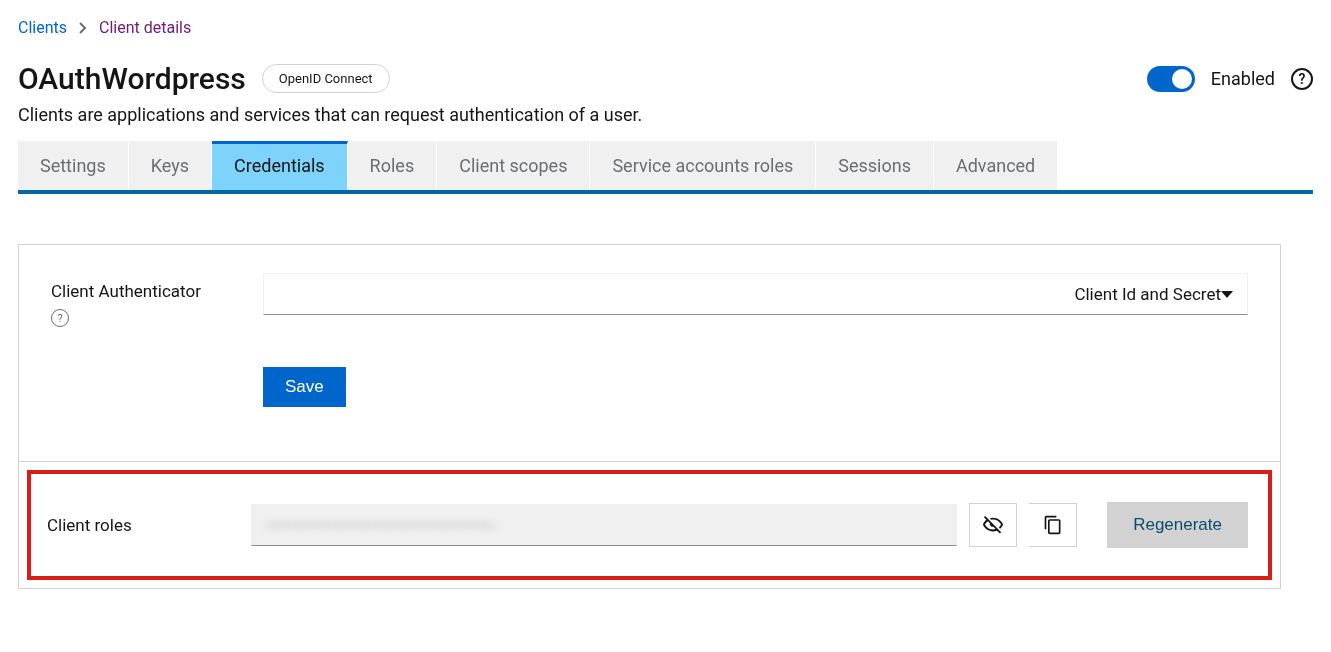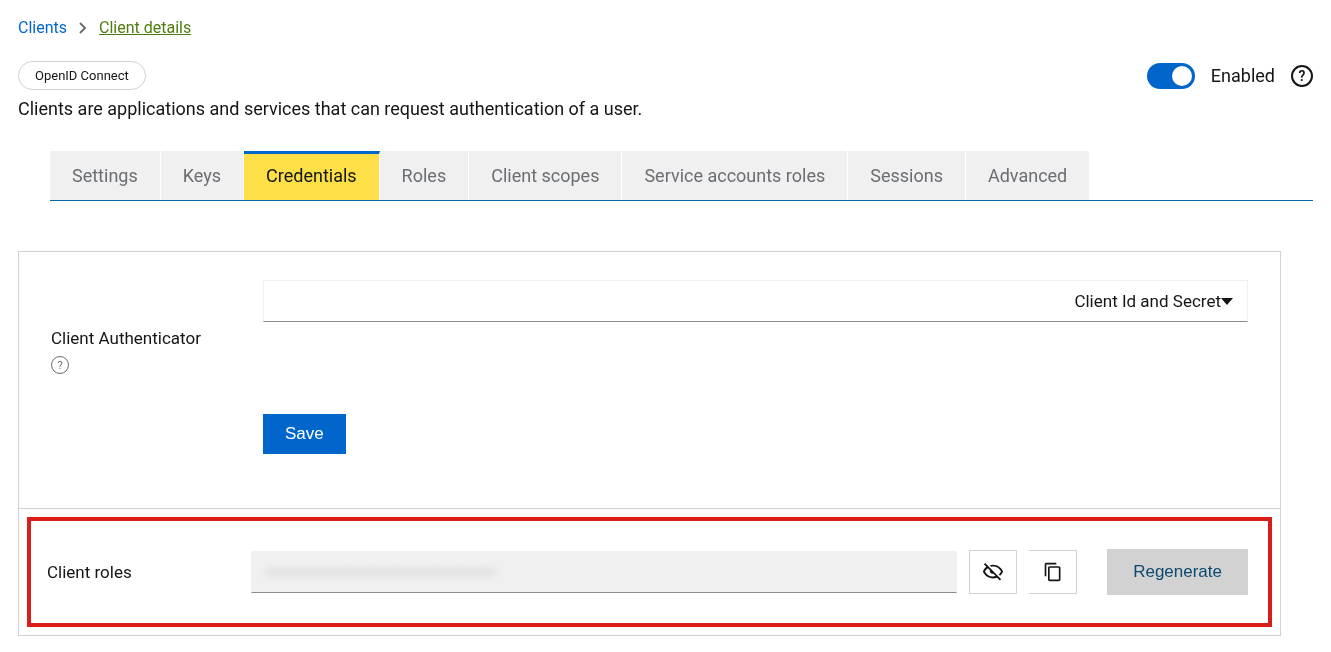--- a/index.html
+++ b/index.html
@@ -3,43 +3,43 @@
 <meta charset="utf-8">
 <style>
 * { box-sizing: border-box; margin: 0; padding: 0; }
 body { font-family: -apple-system, BlinkMacSystemFont, "Segoe UI", Roboto, Helvetica, Arial, sans-serif; color: #151515; background: #fff; }
 
 .page { padding: 18px 18px 0 18px; width: 1331px; }
 
 .breadcrumb { display: flex; align-items: center; gap: 12px; font-size: 16px; margin-bottom: 24px; }
 .breadcrumb a { color: #0066cc; text-decoration: none; cursor: pointer; }
 .breadcrumb .chev { color: #6a6e73; font-size: 14px; }
-.breadcrumb .current { color: #4d7c0f; text-decoration: underline; }
+.breadcrumb .current { color: #701a75; }
 
 .header-row { display: flex; align-items: center; justify-content: space-between; margin-bottom: 8px; }
 .header-left { display: flex; align-items: center; gap: 16px; }
 .title { font-size: 30px; font-weight: 500; }
 .badge { border: 1px solid #d2d2d2; background: #fff; border-radius: 30px; padding: 6px 16px; font-size: 13px; color: #151515; }
 .header-right { display: flex; align-items: center; gap: 16px; }
 .toggle { width: 48px; height: 26px; background: #0066cc; border-radius: 13px; position: relative; cursor: pointer; }
 .toggle .knob { position: absolute; right: 3px; top: 3px; width: 20px; height: 20px; background: #fff; border-radius: 50%; }
 .toggle-label { font-size: 18px; color: #151515; }
 .help-circle { width: 22px; height: 22px; border: 2px solid #151515; border-radius: 50%; display: inline-flex; align-items: center; justify-content: center; font-size: 14px; font-weight: 600; cursor: pointer; }
 
-.subtitle { font-size: 18px; color: #151515; margin-bottom: 32px; }
+.subtitle { font-size: 18px; color: #151515; margin-bottom: 16px; }
 
-.tabs { display: flex; border-bottom: 1px solid #0369a1; margin-left: 32px; position: relative; }
+.tabs { display: flex; border-bottom: 4px solid #0369a1; position: relative; }
 .tab { padding: 14px 22px; font-size: 18px; color: #6a6e73; background: #f0f0f0; border-right: 1px solid #fff; cursor: pointer; }
-.tab.active { background: #fde047; color: #151515; border-top: 3px solid #0066cc; padding-top: 11px; position: relative; }
+.tab.active { background: #7dd3fc; color: #151515; border-top: 3px solid #0066cc; padding-top: 11px; position: relative; }
 
 .panel { border: 1px solid #d2d2d2; margin: 50px 32px 0 0; padding: 0; }
 .panel-inner { padding: 28px 32px 28px 32px; }
 .form-row { display: flex; align-items: flex-start; gap: 12px; }
 .form-label-col { width: 200px; padding-top: 8px; }
-.form-label { font-size: 17px; color: #151515; font-weight: 400; display: block; margin-top: 40px; }
+.form-label { font-size: 17px; color: #151515; font-weight: 400; display: block; }
 .help-small { width: 18px; height: 18px; border: 1.5px solid #6a6e73; border-radius: 50%; display: inline-flex; align-items: center; justify-content: center; font-size: 11px; color: #6a6e73; margin-top: 8px; cursor: pointer; }
 .form-field-col { flex: 1; }
 .select-like { border: 1px solid #f0f0f0; border-bottom: 1px solid #8a8d90; background: #fff; padding: 10px 14px; font-size: 17px; display: flex; justify-content: flex-end; align-items: center; cursor: pointer; }
 .caret-down { border-left: 6px solid transparent; border-right: 6px solid transparent; border-top: 7px solid #151515; width: 0; height: 0; }
 
 .save-btn { background: #0066cc; color: #fff; border: none; padding: 10px 22px; font-size: 17px; cursor: pointer; margin-top: 40px; }
 
 .divider { height: 1px; background: #d2d2d2; margin: 26px 0 0 0; }
 
 .highlight-box { border: 4px solid #d91e18; margin: 8px; padding: 28px 20px 28px 12px; display: flex; align-items: center; gap: 12px; }
@@ -60,20 +60,21 @@
     <span class="chev">
       <svg width="8" height="12" viewBox="0 0 8 12">
           <path d="M1 1 L6 6 L1 11" stroke="#6a6e73" stroke-width="2" fill="none"></path>
         </svg>
     </span>
     <span class="current">Client details</span>
   </div>
 
   <div class="header-row">
     <div class="header-left">
+      <h1 class="title">OAuthWordpress</h1>
       <span class="badge">OpenID Connect</span>
     </div>
     <div class="header-right">
       <div class="toggle">
           <div class="knob"></div>
         </div>
       <span class="toggle-label">Enabled</span>
       <span class="help-circle">?</span>
     </div>
   </div>

